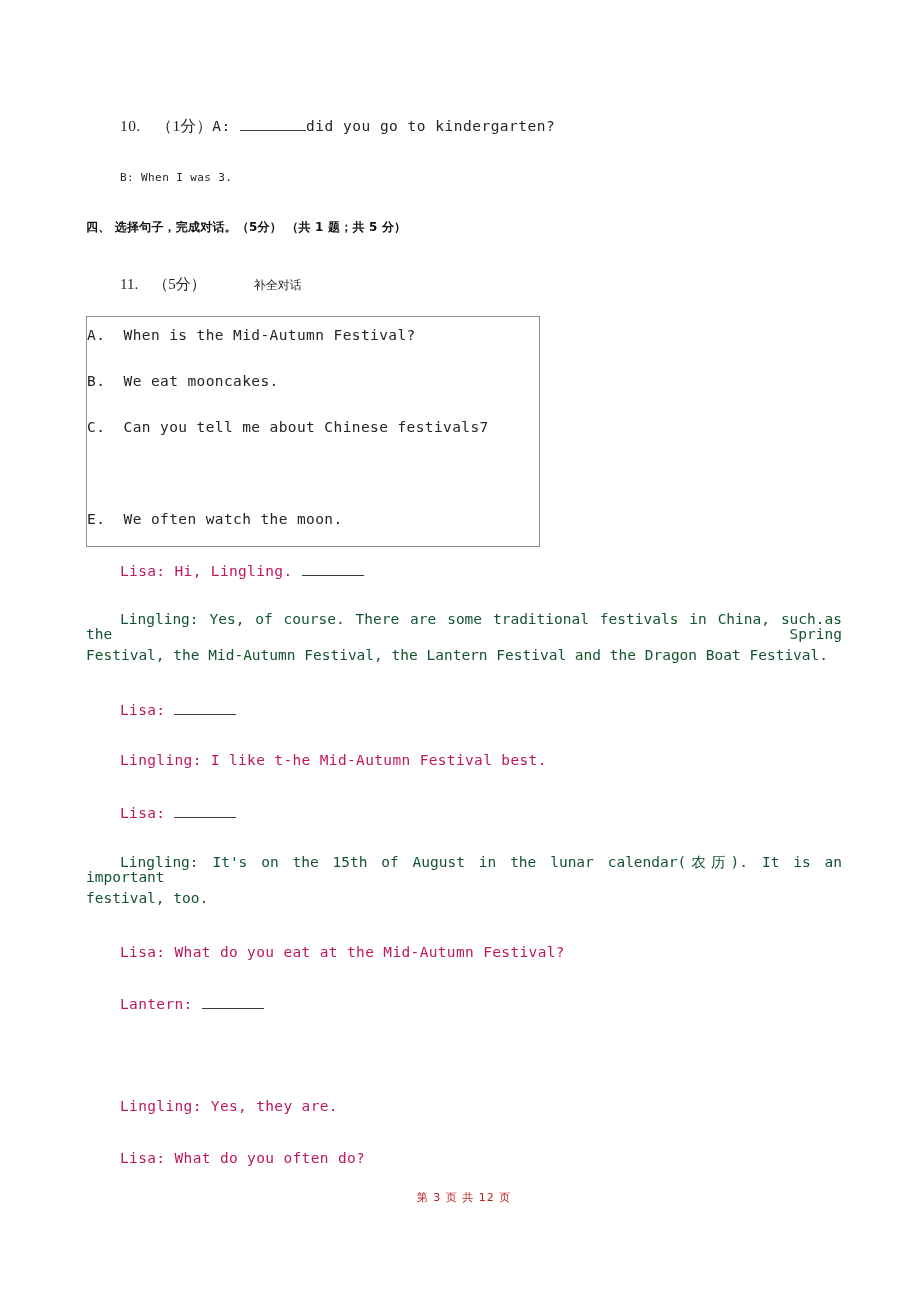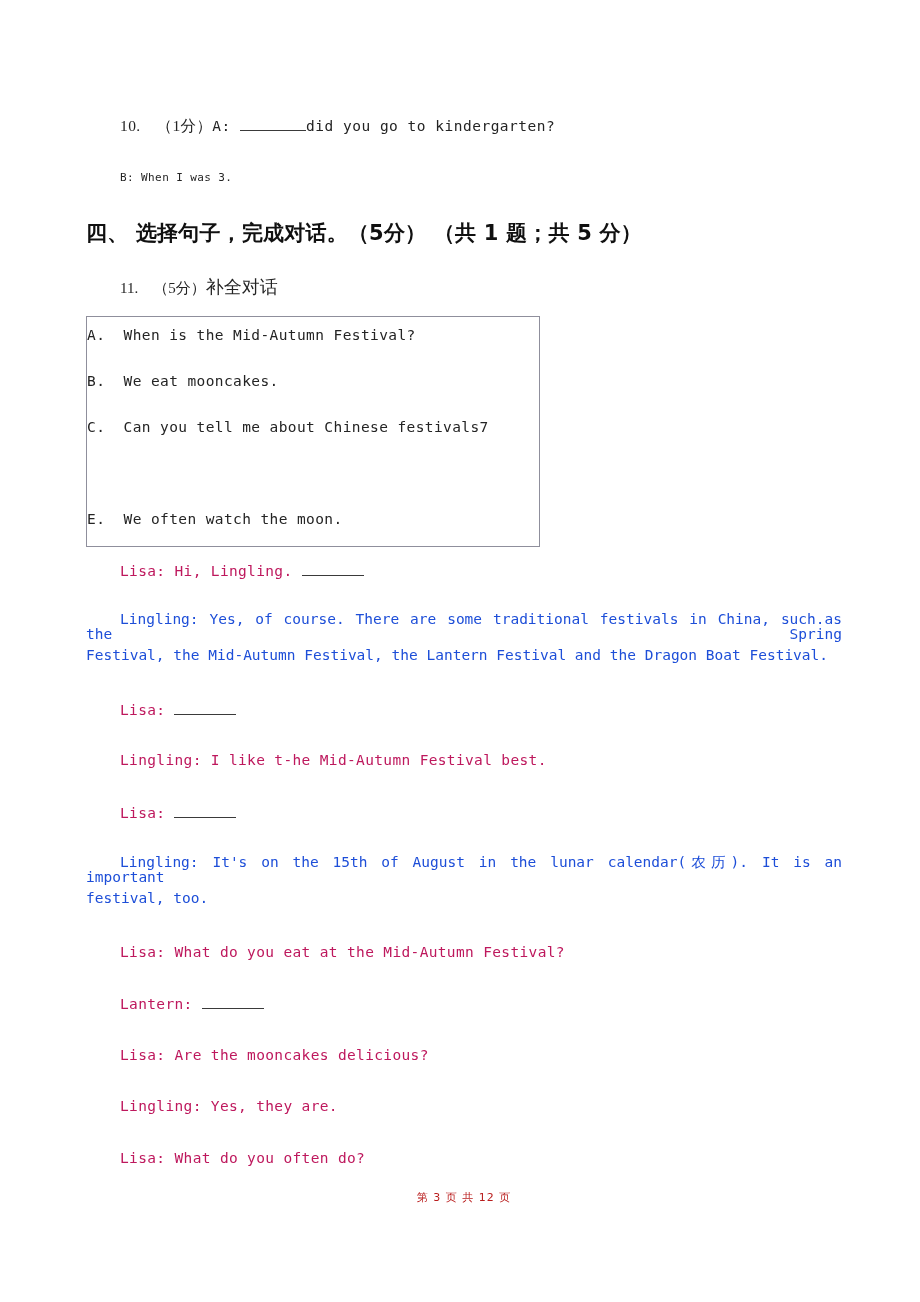--- a/index.html
+++ b/index.html
@@ -69,38 +69,39 @@
     left: 116px;
     top: 172px;
   }
 
   
   .section-heading {
     position: absolute;
     left: 82px;
     top: 219px;
     font-family: "DejaVu Sans", "Liberation Sans", sans-serif;
-    font-size: 21px;
+    font-size: 12px;
     font-weight: bold;
     color: #101010;
     white-space: pre;
     letter-spacing: 0.2px;
   }
 
   
   #q11 {
     left: 116px;
     top: 275px;
     font-family: "Liberation Serif", "DejaVu Serif", serif;
     font-size: 15px;
     white-space: pre;
   }
   #q11 .mono-chn {
     font-family: "DejaVu Sans", "Liberation Sans", sans-serif;
-    font-size: 18px;
+    font-size: 12px;
+    margin-left: 48px;
   }
 
   
   .options-box {
     position: absolute;
     left: 82px;
     top: 316px;
     width: 454px;
     height: 231px;
     border: 1px solid #8f8f9c;
@@ -134,21 +135,21 @@
   }
   .dlg-indent { left: 116px; }
 
   
   .just-line {
     position: absolute;
     left: 82px;
     width: 756px;
     font-family: "DejaVu Sans Mono", "Liberation Mono", monospace;
     font-size: 14.5px;
-    color: #1d4ed8;
+    color: #14532d;
     text-align: justify;
     text-align-last: justify;
     white-space: pre-wrap;
     line-height: 1.0;
   }
   .just-line.first { text-indent: 34px; }
 
   
   .footer {
     position: absolute;
@@ -194,21 +195,20 @@
 
   <div class="dlg dlg-indent" style="top:804px"><span>Lisa: </span><span class="blank blank-md"></span></div>
 
   <div class="just-line first" style="top:855px">Lingling: It's on the 15th of August in the lunar calendar(农历). It is an important</div>
   <div class="just-line" style="top:891px; text-align-last:left;">festival, too.</div>
 
   <div class="dlg dlg-indent" style="top:944px">Lisa: What do you eat at the Mid-Autumn Festival?</div>
 
   <div class="dlg dlg-indent" style="top:995px"><span>Lantern: </span><span class="blank blank-md"></span></div>
 
-  <div class="dlg dlg-indent" style="top:1047px">Lisa: Are the mooncakes delicious?</div>
 
   <div class="dlg dlg-indent" style="top:1098px">Lingling: Yes, they are.</div>
 
   <div class="dlg dlg-indent" style="top:1150px">Lisa: What do you often do?</div>
 
   <div class="footer">第 3 页 共 12 页</div>
 
 </div>
 
 </body></html>

